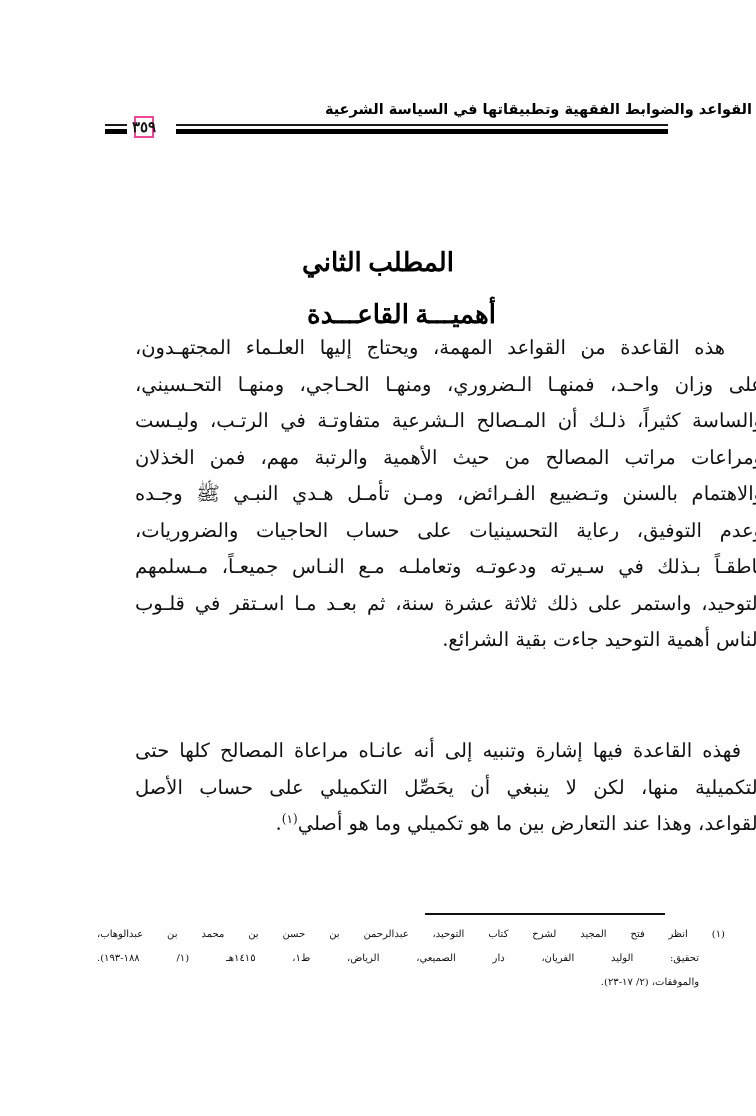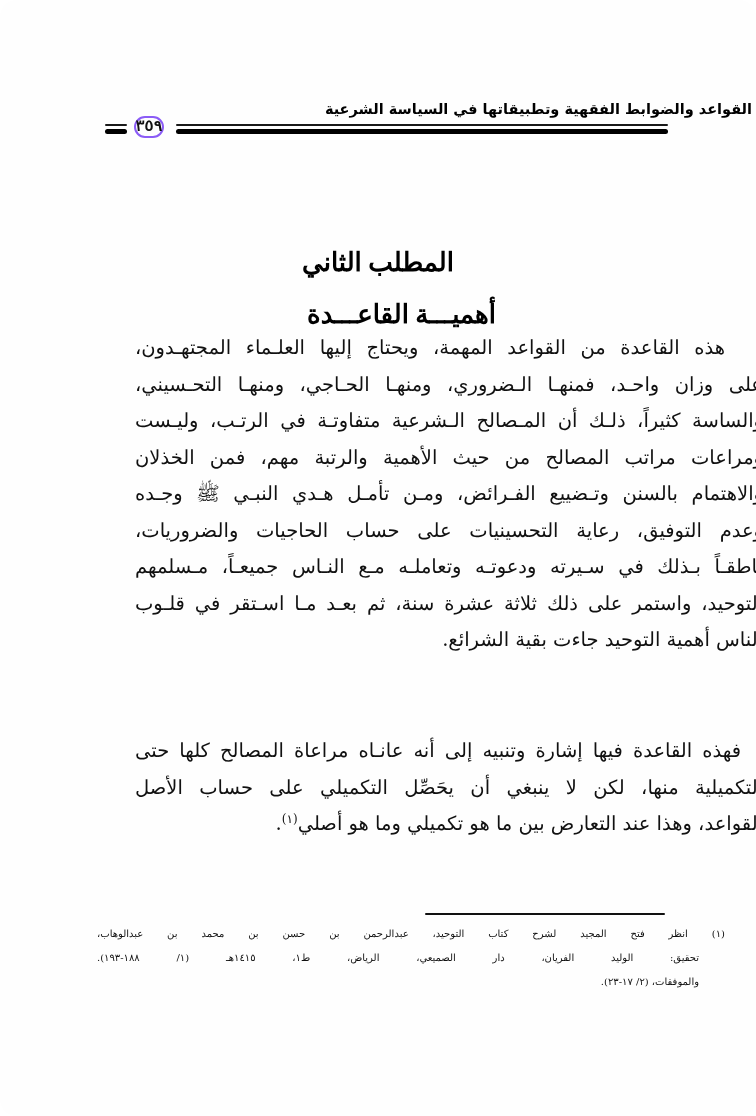--- a/index.html
+++ b/index.html
@@ -1,15 +1,15 @@
 <!DOCTYPE html>
 <html><head>
   <meta charset="utf-8">
   <style>
-    * { margin: 0; padding: 0; box-sizing: border-box; border-radius: 16px; }
+    * { margin: 0; padding: 0; box-sizing: border-box; }
     html, body {
       width: 756px;
       height: 1116px;
       background: #ffffff;
       overflow: hidden;
     }
     body {
       position: relative;
       font-family: "DejaVu Serif", "Liberation Serif", serif;
       color: #111111;
@@ -49,27 +49,27 @@
       left: 176px;
       top: 129px;
       width: 492px;
       height: 5px;
       background: #000;
     }
     .page-num-box {
       position: absolute;
       left: 134px;
       top: 116px;
-      width: 30px;
+      width: 20px;
       height: 22px;
-      border: 2px solid #8b5cf6;
+      border: 2px solid #ec4899;
       display: flex;
       align-items: center;
       justify-content: center;
-      font-family: Liberation Mono, monospace;
+      font-family: Liberation Serif, serif;
       font-size: 15px;
       font-weight: bold;
       direction: rtl;
       letter-spacing: 1px;
       line-height: 1;
     }
     .page-num-mark-thin {
       position: absolute;
       left: 105px;
       top: 124px;

